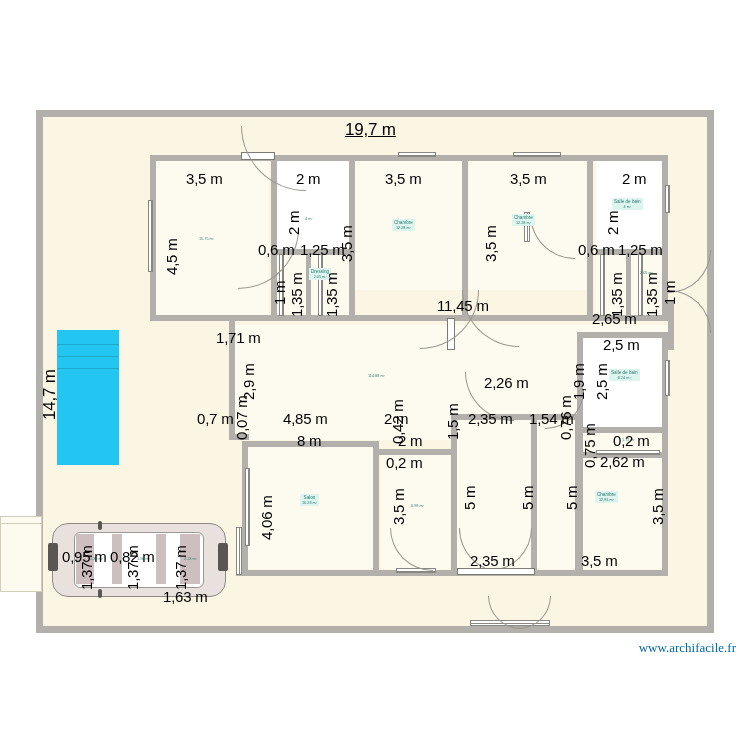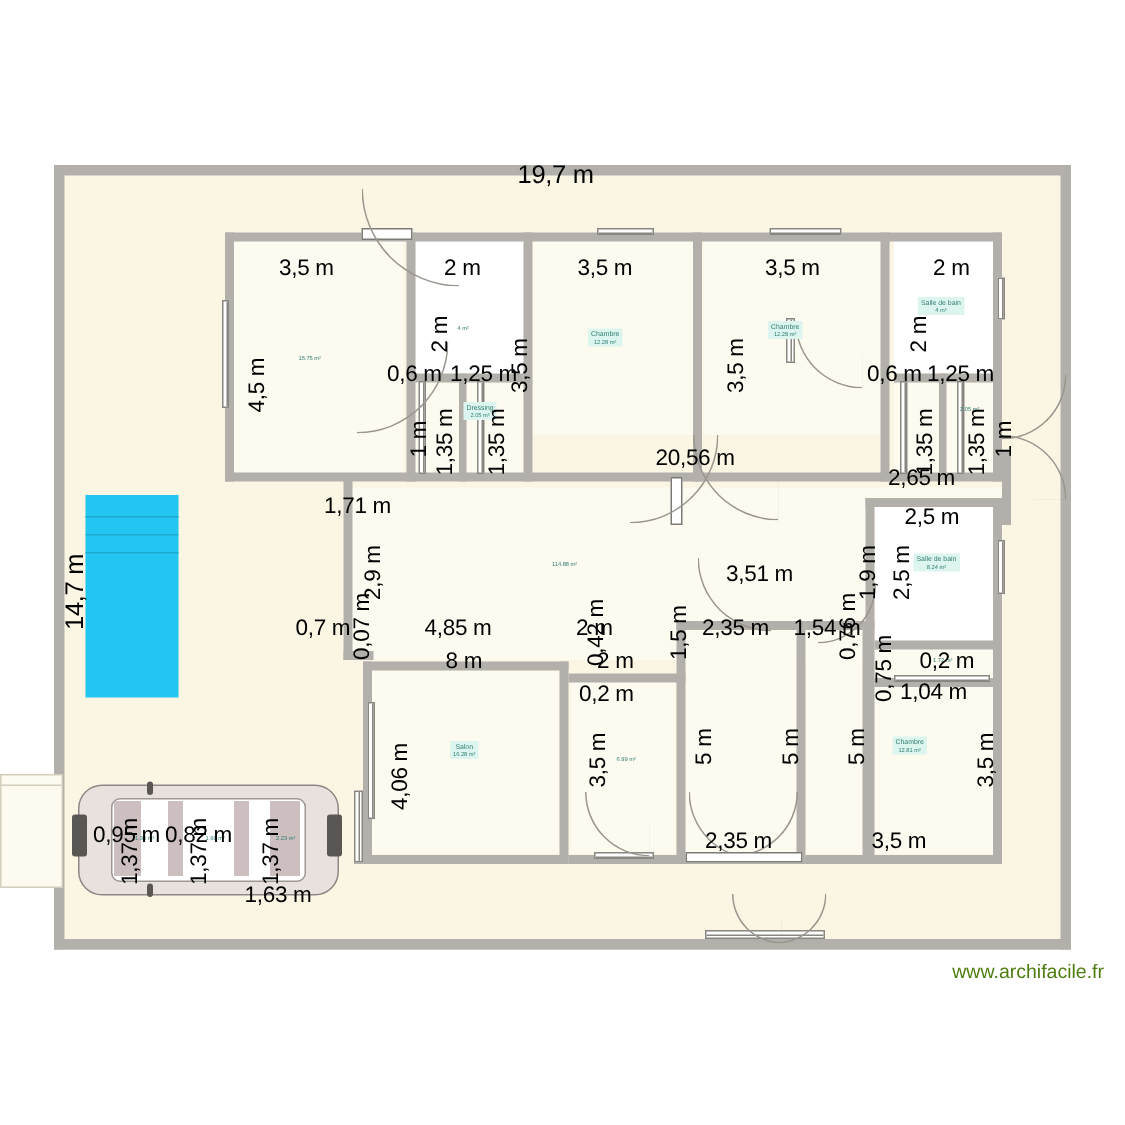--- a/index.html
+++ b/index.html
@@ -154,22 +154,22 @@
     background: #5a5654;
     border-radius: 2px;
   }
 
   
   #watermark {
     position: absolute;
     right: 14px;
     top: 640px;
     font-size: 13px;
-    color: #4d7c0f;
-    font-family: Liberation Sans, sans-serif;
+    color: #0369a1;
+    font-family: Liberation Serif, serif;
   }
 
   
   .stub {
     position: absolute;
     border: 1px solid #d3cdbc;
     background: #fdfaf0;
   }
 </style>
 </head>
@@ -374,21 +374,21 @@
   <div class="rlabel area-only" style="left:88px; top:556px;">
     <span class="ar">1.30 m²</span>
   </div>
   <div class="rlabel area-only" style="left:135px; top:556px;">
     <span class="ar">1.90 m²</span>
   </div>
   <div class="rlabel area-only" style="left:182px; top:556px;">
     <span class="ar">2.23 m²</span>
   </div>
 
-  <div class="dim big" style="left:345px; top:107px;">19,7 m</div>
+  <div class="dim big" style="left:345px; top:120px;text-decoration:underline;">19,7 m</div>
   <div class="dim big v" style="left:40px; top:420px;">14,7 m</div>
 
   <div class="dim" style="left:186px; top:170px;">3,5 m</div>
   <div class="dim" style="left:296px; top:170px;">2 m</div>
   <div class="dim" style="left:385px; top:170px;">3,5 m</div>
   <div class="dim" style="left:510px; top:170px;">3,5 m</div>
   <div class="dim" style="left:622px; top:170px;">2 m</div>
 
   <div class="dim v" style="left:163px; top:275px;">4,5 m</div>
   <div class="dim v" style="left:285px; top:235px;">2 m</div>
@@ -399,48 +399,48 @@
   <div class="dim v" style="left:323px; top:317px;">1,35 m</div>
   <div class="dim v" style="left:608px; top:317px;">1,35 m</div>
   <div class="dim v" style="left:643px; top:317px;">1,35 m</div>
   <div class="dim v" style="left:271px; top:305px;">1 m</div>
   <div class="dim v" style="left:661px; top:305px;">1 m</div>
 
   <div class="dim" style="left:258px; top:241px;">0,6 m</div>
   <div class="dim" style="left:300px; top:241px;">1,25 m</div>
   <div class="dim" style="left:578px; top:241px;">0,6 m</div>
   <div class="dim" style="left:618px; top:241px;">1,25 m</div>
-  <div class="dim" style="left:437px; top:297px;">20,56 m</div>
+  <div class="dim" style="left:437px; top:297px;">11,45 m</div>
   <div class="dim" style="left:592px; top:310px;">2,65 m</div>
   <div class="dim" style="left:603px; top:336px;">2,5 m</div>
   <div class="dim v" style="left:593px; top:400px;">2,5 m</div>
   <div class="dim" style="left:216px; top:329px;">1,71 m</div>
   <div class="dim v" style="left:240px; top:400px;">2,9 m</div>
   <div class="dim" style="left:197px; top:410px;">0,7 m</div>
   <div class="dim v" style="left:233px; top:440px;">0,07 m</div>
   <div class="dim" style="left:283px; top:410px;">4,85 m</div>
   <div class="dim" style="left:297px; top:432px;">8 m</div>
   <div class="dim v" style="left:258px; top:540px;">4,06 m</div>
-  <div class="dim" style="left:484px; top:374px;">3,51 m</div>
+  <div class="dim" style="left:484px; top:374px;">2,26 m</div>
   <div class="dim" style="left:384px; top:410px;">2 m</div>
   <div class="dim v" style="left:444px; top:440px;">1,5 m</div>
   <div class="dim" style="left:468px; top:410px;">2,35 m</div>
   <div class="dim" style="left:529px; top:410px;">1,54 m</div>
   <div class="dim v" style="left:570px; top:400px;">1,9 m</div>
   <div class="dim v" style="left:557px; top:440px;">0,76 m</div>
   <div class="dim v" style="left:581px; top:468px;">0,75 m</div>
   <div class="dim v" style="left:389px; top:444px;">0,42 m</div>
   <div class="dim" style="left:398px; top:432px;">2 m</div>
   <div class="dim" style="left:386px; top:454px;">0,2 m</div>
   <div class="dim v" style="left:390px; top:525px;">3,5 m</div>
   <div class="dim v" style="left:461px; top:510px;">5 m</div>
   <div class="dim v" style="left:519px; top:510px;">5 m</div>
   <div class="dim v" style="left:563px; top:510px;">5 m</div>
   <div class="dim" style="left:613px; top:432px;">0,2 m</div>
-  <div class="dim" style="left:600px; top:453px;">1,04 m</div>
+  <div class="dim" style="left:600px; top:453px;">2,62 m</div>
   <div class="dim v" style="left:649px; top:525px;">3,5 m</div>
   <div class="dim" style="left:470px; top:552px;">2,35 m</div>
   <div class="dim" style="left:581px; top:552px;">3,5 m</div>
 
   <div class="dim" style="left:62px; top:548px;">0,95 m</div>
   <div class="dim" style="left:110px; top:548px;">0,82 m</div>
   <div class="dim" style="left:163px; top:548px;margin-top:40px;">1,63 m</div>
   <div class="dim v" style="left:78px; top:590px;">1,37 m</div>
   <div class="dim v" style="left:124px; top:590px;">1,37 m</div>
   <div class="dim v" style="left:172px; top:590px;">1,37 m</div>

